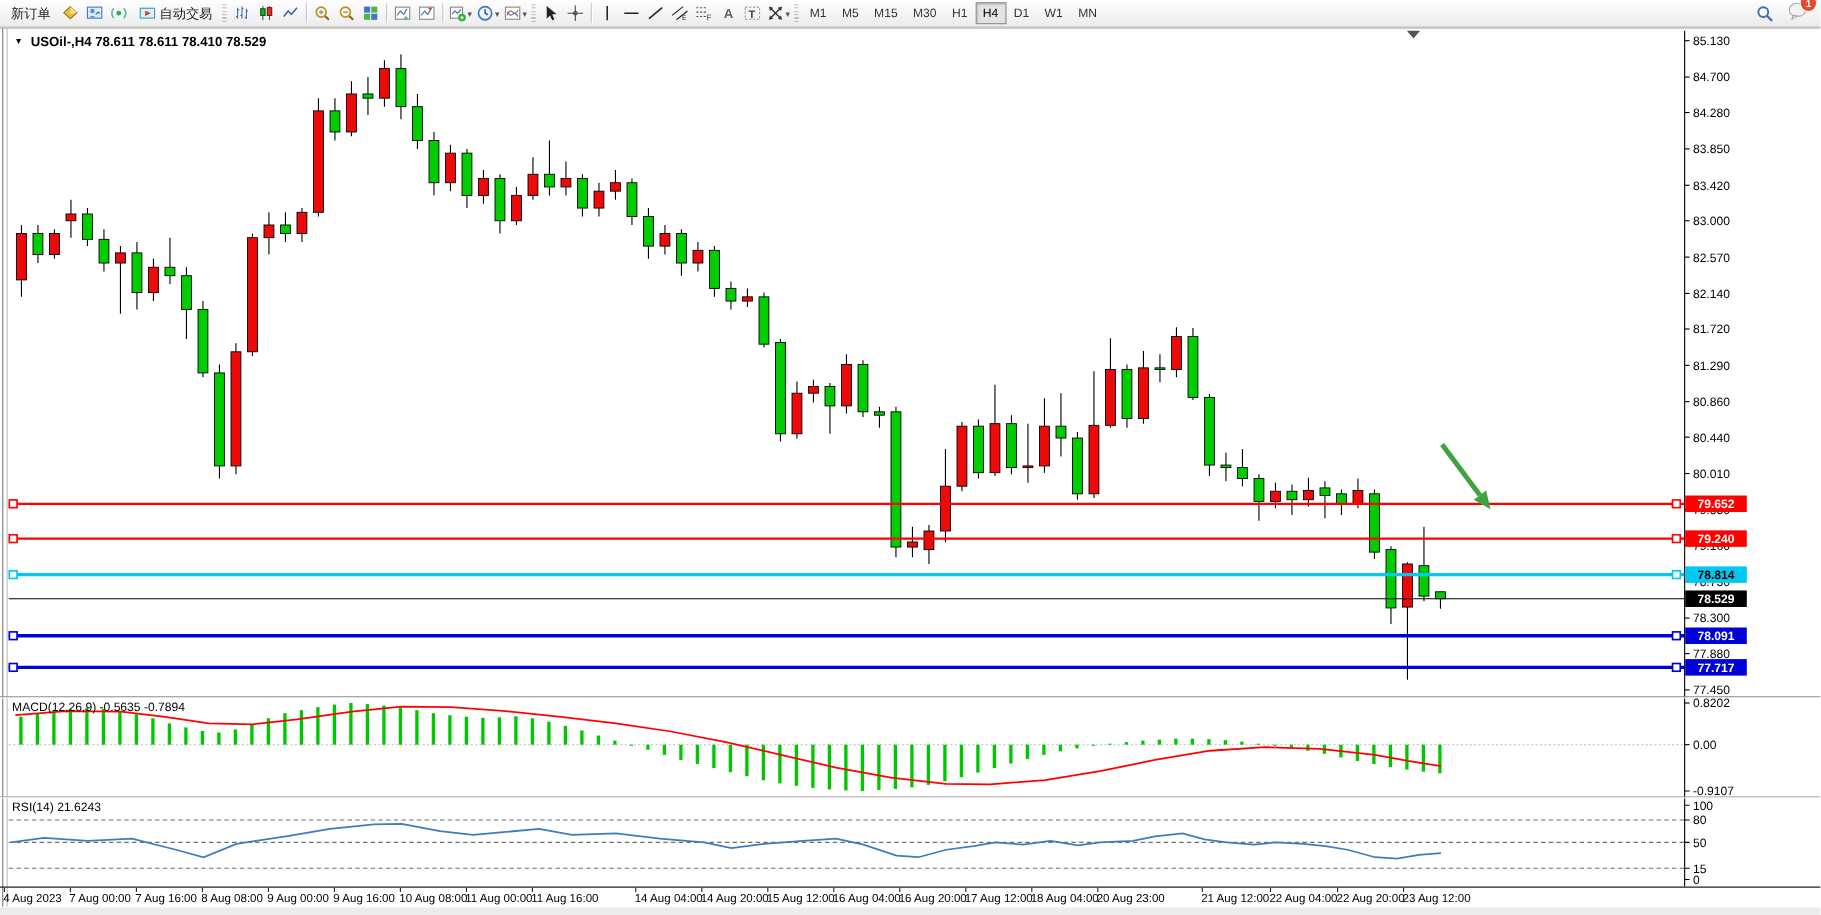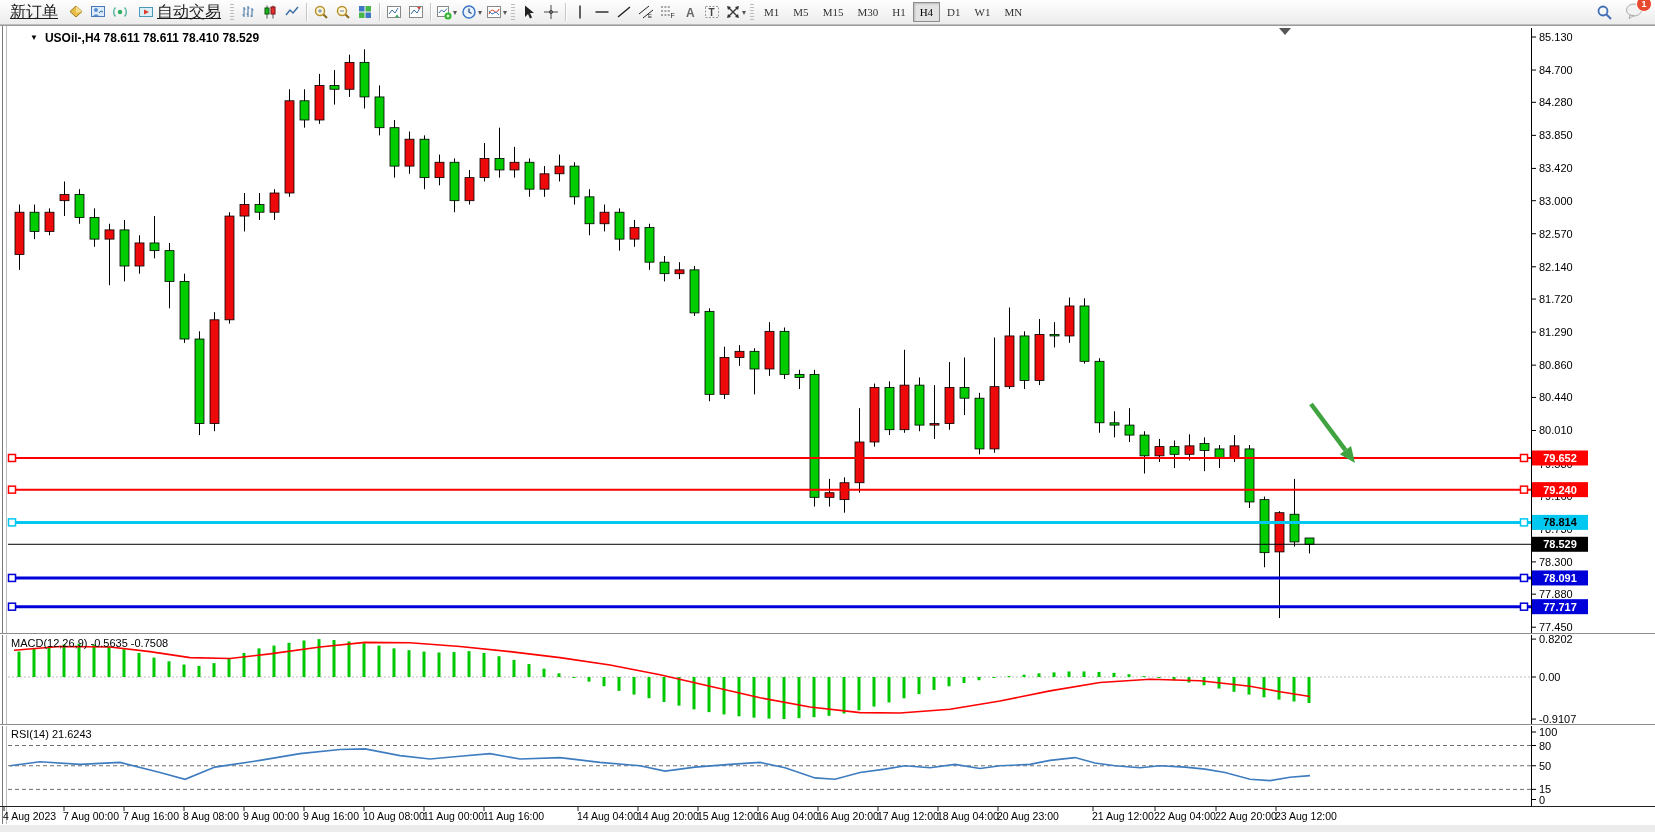--- a/index.html
+++ b/index.html
@@ -3,38 +3,38 @@
 <meta charset="utf-8">
 <style>
   html,body{margin:0;padding:0;background:#fff;}
   body{width:1655px;height:832px;overflow:hidden;font-family:"Liberation Sans",sans-serif;position:relative;}
   
   .toolbar{position:absolute;top:0;left:0;width:100%;height:25px;box-sizing:border-box;
     background:linear-gradient(#fefefe,#ececec);border-bottom:1px solid #bfbfbf;
     display:flex;align-items:center;padding:0 3px;z-index:40;}
   .tbtn{height:20px;min-width:20px;display:flex;align-items:center;justify-content:center;
     margin:0 1px;border:1px solid transparent;border-radius:2px;box-sizing:border-box;}
-  .tbtn.text{padding:0 5px;font-size:16px;color:#1a1a1a;white-space:nowrap;text-decoration:underline;}
+  .tbtn.text{padding:0 5px;font-size:12px;color:#1a1a1a;white-space:nowrap;}
   .tbtn svg{display:block;}
   .sep{width:1px;height:18px;background:#c6c6c6;box-shadow:1px 0 0 #fff;margin:0 3px;flex:0 0 auto;}
   .grip{width:2px;height:16px;margin:0 3px 0 2px;flex:0 0 auto;
     background-image:repeating-linear-gradient(#bdbdbd 0 1px,transparent 1px 3px);
     border-left:2px solid transparent;}
-  .tf{font-size:11px;color:#333;padding:3px 6px;margin:0;border:1px solid transparent;line-height:12px;font-family:Liberation Serif, serif;}
+  .tf{font-size:11px;color:#333;padding:3px 6px;margin:0;border:1px solid transparent;line-height:12px;}
   .tf.active{border:1px solid #8d8d8d;background:#e3e3e3;box-shadow:inset 1px 1px 2px rgba(0,0,0,.18);color:#000;text-align:center;}
   .dd{font-size:8px;color:#555;margin-left:1px;}
   .tb-right{margin-left:auto;display:flex;align-items:center;margin-right:8px;}
   .chatwrap{position:relative;margin-left:10px;}
   .badge{position:absolute;top:-6px;right:-8px;background:#e8482f;color:#fff;border-radius:50%;
     width:14px;height:14px;font-size:9px;line-height:14px;text-align:center;font-weight:bold;
     border:1px solid #fff;}
   
   #chart-root{position:absolute;top:0;left:0;width:1655px;height:832px;}
   #chart-svg{position:absolute;top:0;left:0;}
-  .chart-title{position:absolute;left:13px;top:31px;font-size:12px;font-weight:bold;color:#000;z-index:5;white-space:nowrap;margin-left:17px;}
+  .chart-title{position:absolute;left:13px;top:31px;font-size:12px;font-weight:bold;color:#000;z-index:5;white-space:nowrap;}
   .chart-title .tri{font-size:8px;margin-right:7px;vertical-align:2px;}
   .ind-label{position:absolute;left:11px;font-size:11px;color:#000;z-index:5;white-space:nowrap;}
   svg text{font-family:"Liberation Sans",sans-serif;}
 </style>
 </head>
 <body>
 
 <div id="chart-root">
   <svg id="chart-svg" width="1655" height="832">
       <rect x="0" y="25" width="1655" height="807" fill="#ffffff"></rect>
@@ -463,21 +463,21 @@
       </g>
       <g>
         <line x1="1311" y1="404" x2="1345.4348179243134" y2="450.17396039851104" stroke="#3fa33f" stroke-width="4.5"></line>
         <polygon points="1355,463 1339.823425598662,454.35872755662393 1351.0462102499648,445.98919324039815" fill="#3fa33f"></polygon>
       </g>
       <polygon points="1279,28 1291,28 1285,35" fill="#555"></polygon>
     </svg>
   <div class="chart-title">
     <span class="tri">▼</span><span>USOil-,H4  78.611 78.611 78.410 78.529</span>
   </div>
-  <div class="ind-label" style="top:637px">MACD(12,26,9) -0.5635 -0.7508</div>
+  <div class="ind-label" style="top:637px">MACD(12,26,9) -0.5635 -0.7894</div>
   <div class="ind-label" style="top:728px">RSI(14) 21.6243</div>
 </div>
 
 <div class="toolbar">
   <span class="tbtn text">新订单</span>
   <span class="tbtn">
       <span>
         <svg width="16" height="16">
           <path d="M8 2 L14 7.5 8 13 2 7.5Z" fill="#e9bd45" stroke="#9a7a16"></path>
           <path d="M8 2 L14 7.5 8 9Z" fill="#f6dd8d" stroke="none"></path>

